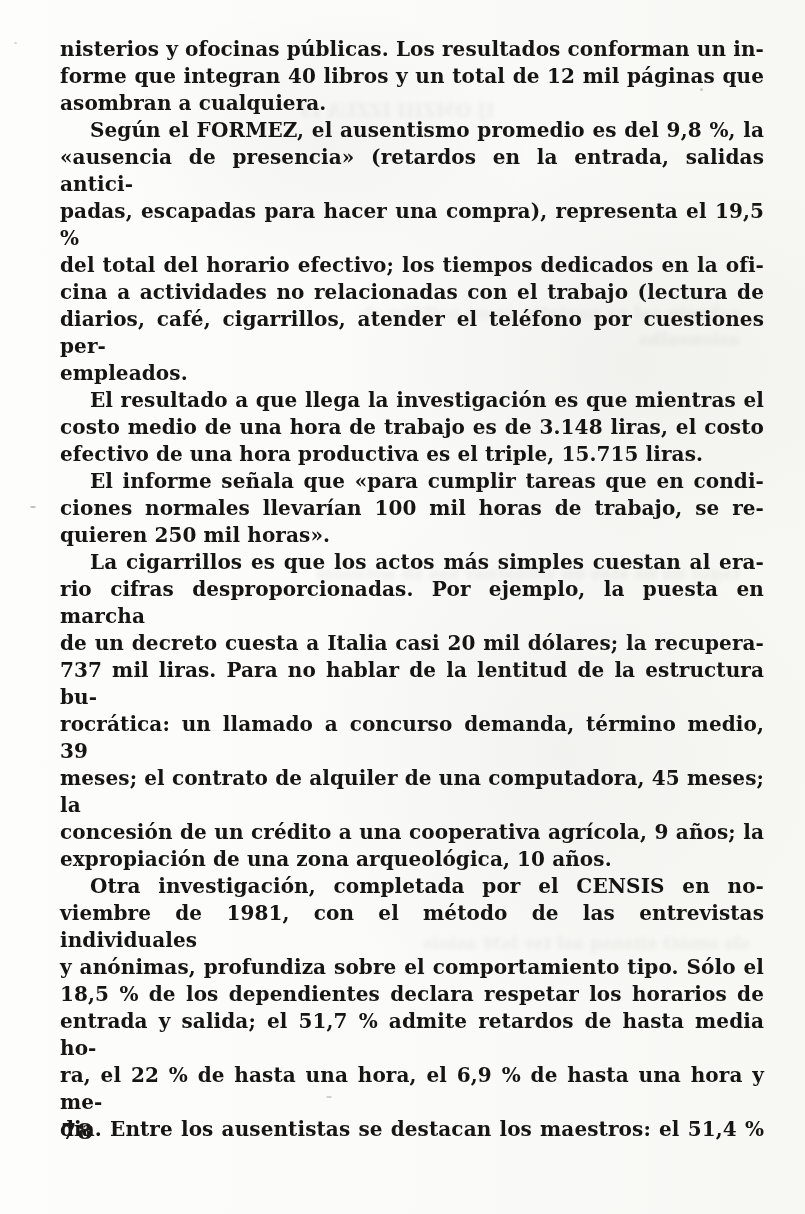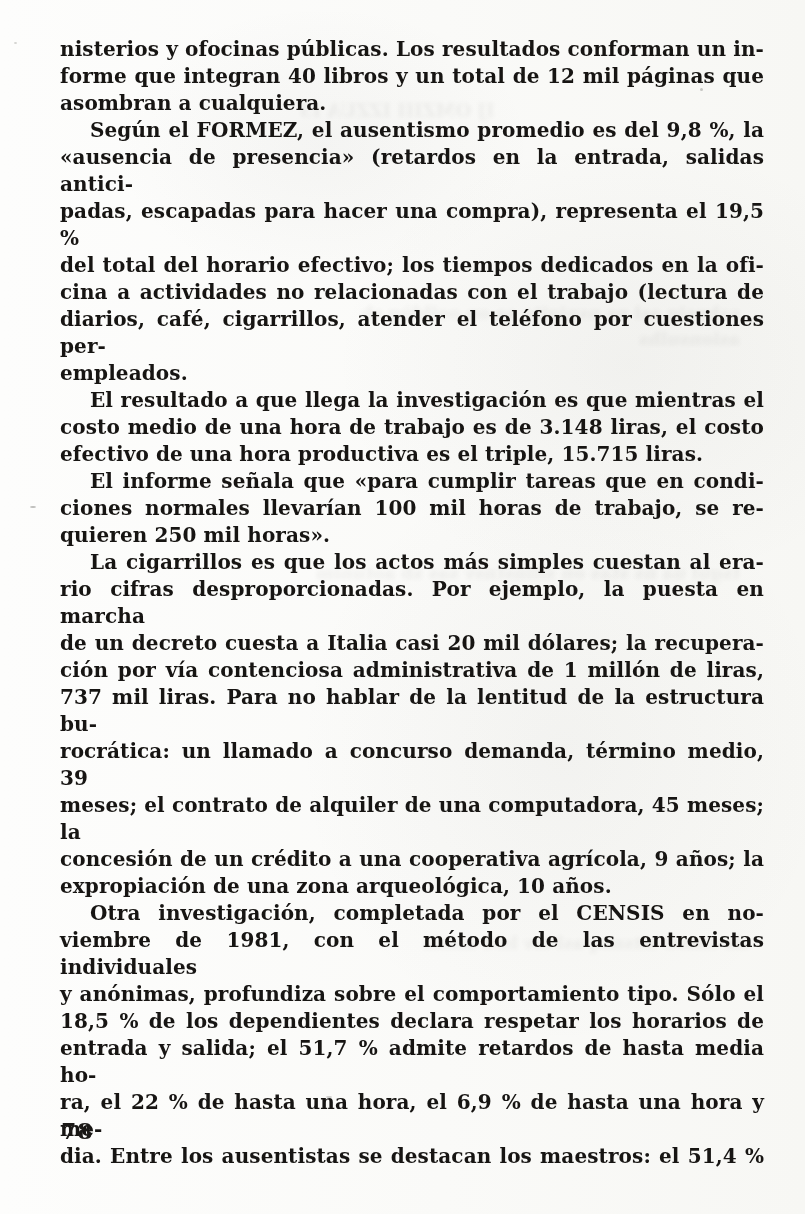--- a/index.html
+++ b/index.html
@@ -114,21 +114,20 @@
       </div>
       <div class="paragraph">
         <div class="line indent">El informe señala que «para cumplir tareas que en condi-</div>
         <div class="line">ciones normales llevarían 100 mil horas de trabajo, se re-</div>
         <div class="line last">quieren 250 mil horas».</div>
       </div>
       <div class="paragraph">
         <div class="line indent">La cigarrillos es que los actos más simples cuestan al era-</div>
         <div class="line">rio cifras desproporcionadas. Por ejemplo, la puesta en marcha</div>
         <div class="line">de un decreto cuesta a Italia casi 20 mil dólares; la recupera-</div>
-        <div class="line">ción por vía contenciosa administrativa de 1 millón de liras,</div>
         <div class="line">737 mil liras. Para no hablar de la lentitud de la estructura bu-</div>
         <div class="line">rocrática: un llamado a concurso demanda, término medio, 39</div>
         <div class="line">meses; el contrato de alquiler de una computadora, 45 meses; la</div>
         <div class="line">concesión de un crédito a una cooperativa agrícola, 9 años; la</div>
         <div class="line last">expropiación de una zona arqueológica, 10 años.</div>
       </div>
       <div class="paragraph">
         <div class="line indent">Otra investigación, completada por el CENSIS en no-</div>
         <div class="line">viembre de 1981, con el método de las entrevistas individuales</div>
         <div class="line">y anónimas, profundiza sobre el comportamiento tipo. Sólo el</div>

